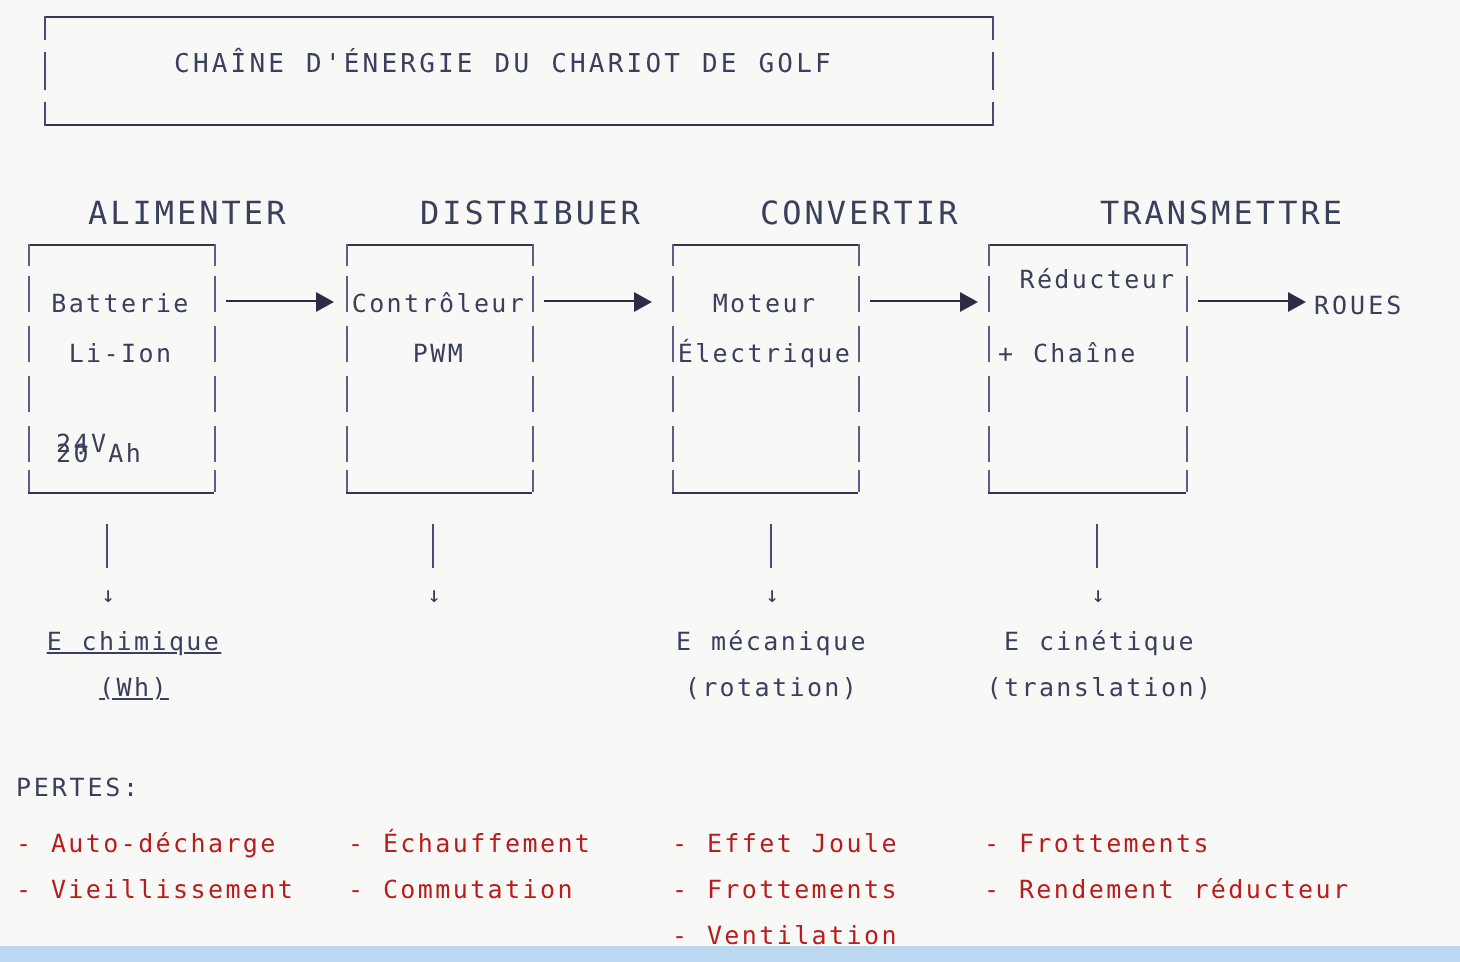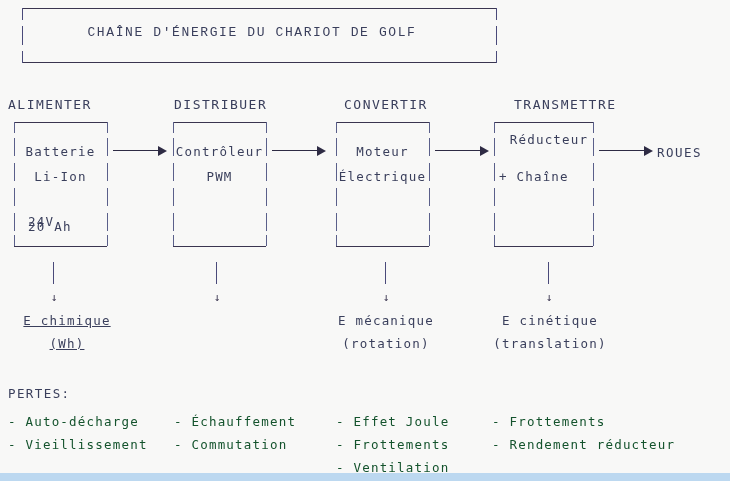--- a/index.html
+++ b/index.html
@@ -32,41 +32,41 @@
   }
   .vbar.lite { border-left-color: #5a5f8a; }
 
   
   #title-box {
     position: absolute;
     left: 8px;
     top: 8px;
     width: 488px;
     height: 54px;
-    font-family: Liberation Mono, monospace;
   }
   #title-box .title-text {
     position: absolute;
     left: 0; right: 0;
     top: 17px;
     text-align: center;
     font-size: 13px;
     letter-spacing: 1.6px;
     white-space: nowrap;
     color: #3a3f5c;
   }
 
   
   .stage-header {
     position: absolute;
     top: 97px;
-    font-size: 13px;
+    font-size: 16px;
     letter-spacing: 1.5px;
     white-space: nowrap;
     color: #3a3f5c;
+    margin-left: 36px;
   }
 
   
   .pbox {
     position: absolute;
     top: 122px;
     height: 124px;
   }
   .pbox .pline {
     position: absolute;
@@ -158,21 +158,21 @@
     white-space: nowrap;
   }
   .pertes-col {
     position: absolute;
     top: 410px;
   }
   .pertes-col .pitem {
     font-size: 12.5px;
     letter-spacing: 1.2px;
     white-space: nowrap;
-    color: #14532d;
+    color: #b91c1c;
     height: 23px;
     line-height: 23px;
   }
 </style>
 </head>
 <body>
 
 <div id="page">
 
   <div id="title-box">

